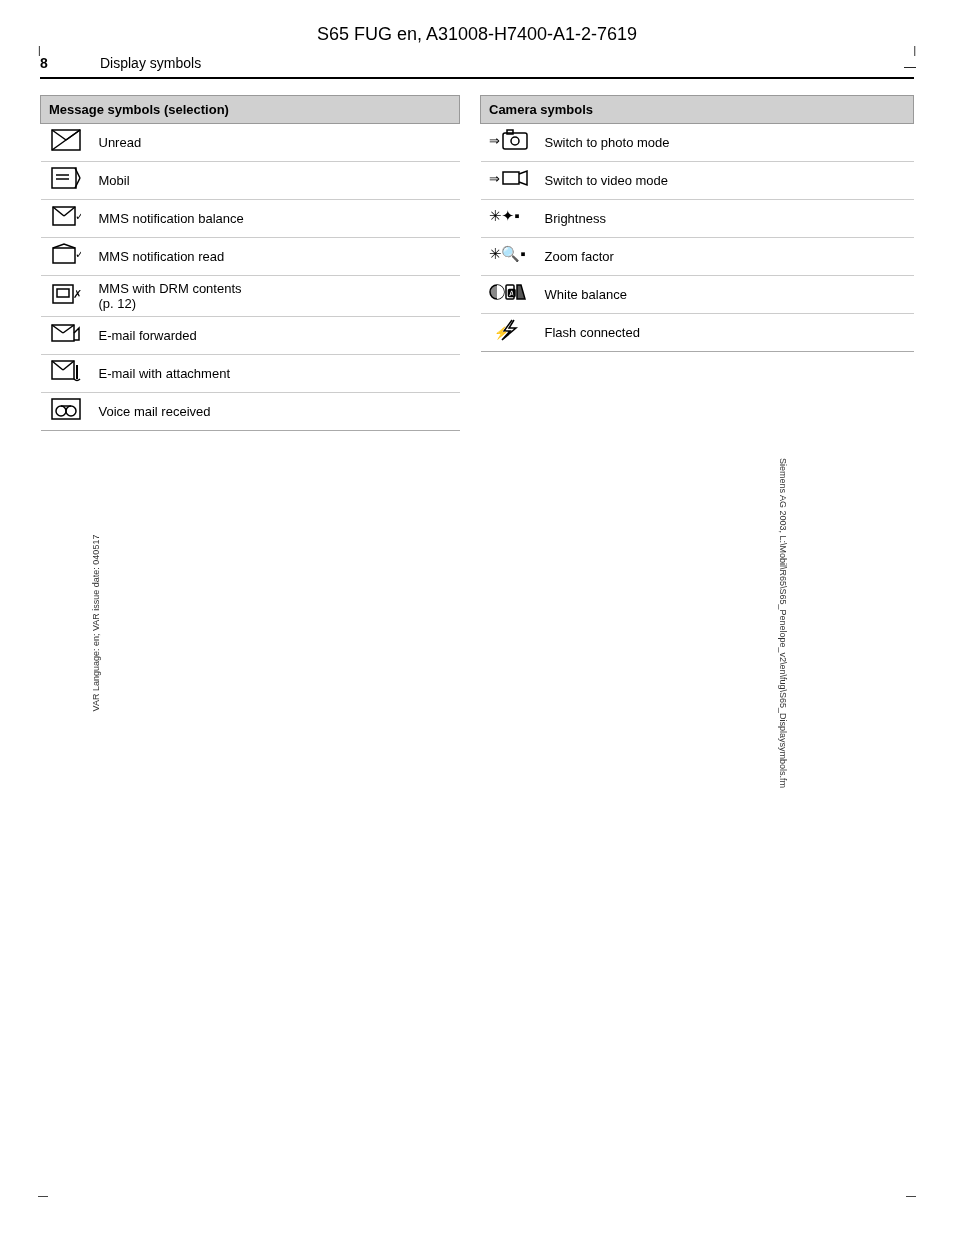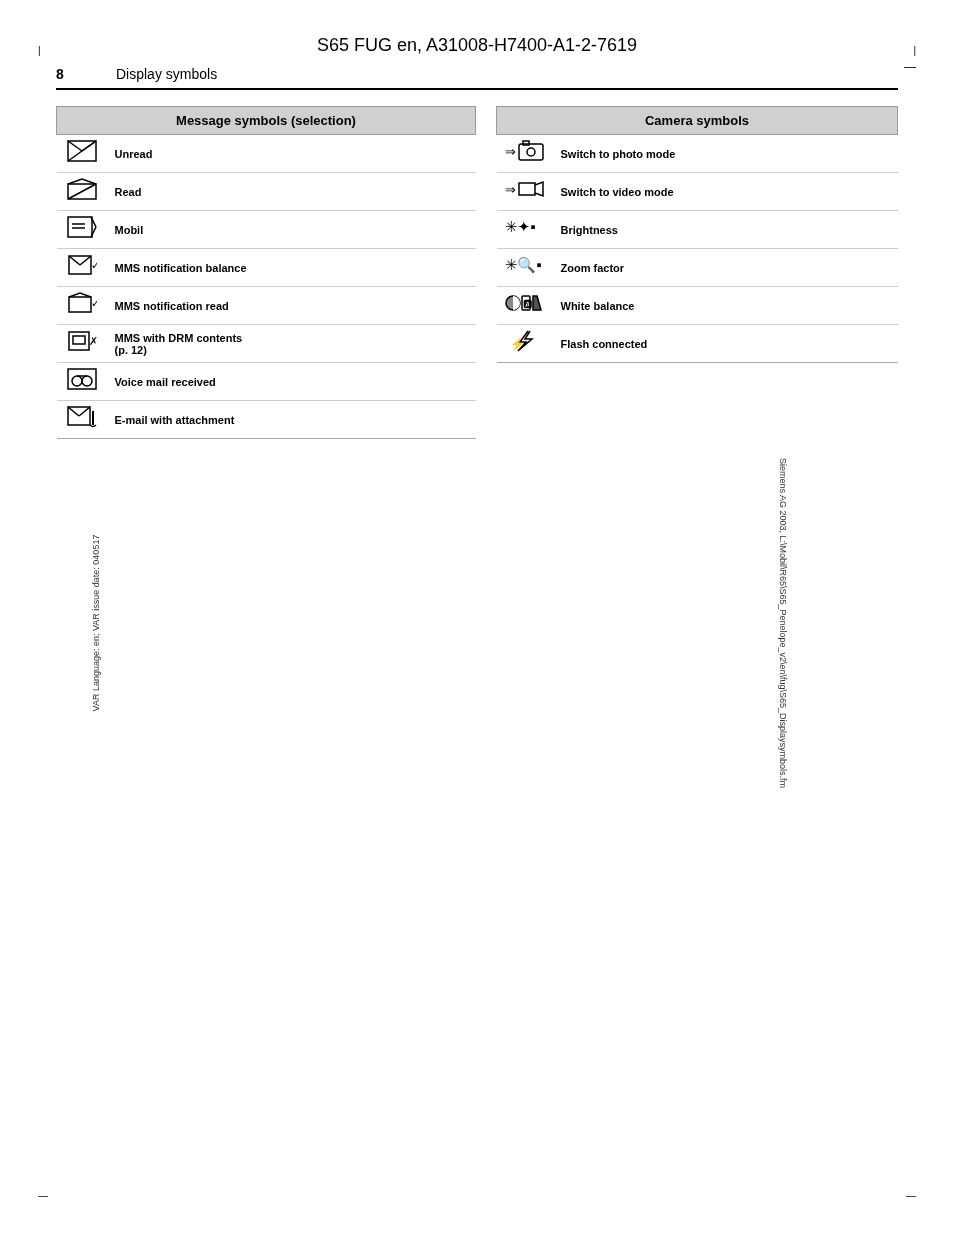--- a/index.html
+++ b/index.html
@@ -37,22 +37,22 @@
 
     
     .corner-mark {
       position: absolute;
       font-size: 10px;
       color: #000;
     }
 
     
     .main-content {
-      margin: 0 56px;
-      padding-top: 20px;
+      margin: 0 40px;
+      padding-top: 9px;
     }
 
     
     .page-header {
       text-align: center;
       font-size: 18px;
       font-weight: normal;
       padding: 15px 0 10px 0;
       border-bottom: none;
     }
@@ -94,43 +94,42 @@
     .symbol-table {
       width: 100%;
       border-collapse: collapse;
     }
 
     .symbol-table th {
       background-color: #d0d0d0;
       font-weight: bold;
       font-size: 13px;
       padding: 6px 8px;
-      text-align: center;
+      text-align: left;
       border: 1px solid #999;
     }
 
     .symbol-table td {
       padding: 5px 8px;
       border-bottom: 1px solid #ccc;
       vertical-align: middle;
     }
 
     .symbol-table tr:last-child td {
       border-bottom: 1px solid #aaa;
     }
 
     .symbol-cell {
       width: 50px;
       text-align: center;
       font-size: 18px;
     }
 
     .label-cell {
-      font-size: 11px;
-      font-weight: bold;
+      font-size: 13px;
     }
   </style>
 </head>
 <body>
 
 <div class="side-text-left">VAR Language: en; VAR issue date: 040517</div>
 
 <div class="side-text-right">Siemens AG 2003, L:\Mobil\R65\S65_Penelope_v2\en\fug\S65_Displaysymbols.fm</div>
 
 <div class="corner-mark" style="top:45px; left:38px;">|</div>
@@ -162,28 +161,20 @@
               <td class="symbol-cell"><svg width="30" height="22" viewBox="0 0 30 22">
                   <rect x="1" y="1" width="28" height="20" fill="none" stroke="#000" stroke-width="1.5"></rect>
                   <line x1="1" y1="1" x2="15" y2="11" stroke="#000" stroke-width="1.5"></line>
                   <line x1="29" y1="1" x2="15" y2="11" stroke="#000" stroke-width="1.5"></line>
                   <line x1="1" y1="21" x2="29" y2="1" stroke="#000" stroke-width="1.5"></line>
                 </svg></td>
               <td class="label-cell">Unread</td>
             </tr>
             <tr>
               <td class="symbol-cell"><svg width="30" height="22" viewBox="0 0 30 22">
-                  <rect x="1" y="6" width="28" height="15" fill="none" stroke="#000" stroke-width="1.5"></rect>
-                  <polyline points="1,6 15,1 29,6" fill="none" stroke="#000" stroke-width="1.5"></polyline>
-                  <line x1="1" y1="21" x2="29" y2="6" stroke="#000" stroke-width="1.5"></line>
-                </svg></td>
-              <td class="label-cell">Read</td>
-            </tr>
-            <tr>
-              <td class="symbol-cell"><svg width="30" height="22" viewBox="0 0 30 22">
                   <rect x="1" y="1" width="24" height="20" fill="none" stroke="#000" stroke-width="1.5"></rect>
                   <line x1="5" y1="8" x2="18" y2="8" stroke="#000" stroke-width="1.5"></line>
                   <line x1="5" y1="12" x2="18" y2="12" stroke="#000" stroke-width="1.5"></line>
                   <line x1="24" y1="1" x2="29" y2="11" stroke="#000" stroke-width="1.5"></line>
                   <line x1="29" y1="11" x2="24" y2="21" stroke="#000" stroke-width="1.5"></line>
                 </svg></td>
               <td class="label-cell">Mobil</td>
             </tr>
             <tr>
               <td class="symbol-cell"><svg width="30" height="22" viewBox="0 0 30 22">
@@ -205,36 +196,45 @@
             <tr>
               <td class="symbol-cell"><svg width="30" height="22" viewBox="0 0 30 22">
                   <rect x="2" y="2" width="20" height="18" fill="none" stroke="#000" stroke-width="1.5"></rect>
                   <rect x="6" y="6" width="12" height="8" fill="none" stroke="#000" stroke-width="1.5"></rect>
                   <text x="22" y="15" font-size="11" font-family="Arial">✗</text>
                 </svg></td>
               <td class="label-cell">MMS with DRM contents<br><span>(p. 12)</span></td>
             </tr>
             <tr>
               <td class="symbol-cell"><svg width="30" height="22" viewBox="0 0 30 22">
-                  <rect x="1" y="1" width="28" height="20" fill="none" stroke="#000" stroke-width="1.5"></rect>
-                  <circle cx="10" cy="13" r="5" fill="none" stroke="#000" stroke-width="1.5"></circle>
-                  <circle cx="20" cy="13" r="5" fill="none" stroke="#000" stroke-width="1.5"></circle>
-                  <line x1="10" y1="8" x2="20" y2="8" stroke="#000" stroke-width="1.5"></line>
-                </svg></td>
-              <td class="label-cell">Voice mail received</td>
+                  <rect x="1" y="3" width="22" height="16" fill="none" stroke="#000" stroke-width="1.5"></rect>
+                  <line x1="1" y1="3" x2="12" y2="11" stroke="#000" stroke-width="1.5"></line>
+                  <line x1="23" y1="3" x2="12" y2="11" stroke="#000" stroke-width="1.5"></line>
+                  <polyline points="23,11 28,6 28,18 23,18" fill="none" stroke="#000" stroke-width="1.5"></polyline>
+                </svg></td>
+              <td class="label-cell">E-mail forwarded</td>
             </tr>
             <tr>
               <td class="symbol-cell"><svg width="30" height="22" viewBox="0 0 30 22">
                   <rect x="1" y="1" width="22" height="18" fill="none" stroke="#000" stroke-width="1.5"></rect>
                   <line x1="1" y1="1" x2="12" y2="10" stroke="#000" stroke-width="1.5"></line>
                   <line x1="23" y1="1" x2="12" y2="10" stroke="#000" stroke-width="1.5"></line>
                   <line x1="26" y1="5" x2="26" y2="19" stroke="#000" stroke-width="2"></line>
                   <path d="M23,19 Q26,22 29,19" fill="none" stroke="#000" stroke-width="1.5"></path>
                 </svg></td>
               <td class="label-cell">E-mail with attachment</td>
+            </tr>
+            <tr>
+              <td class="symbol-cell"><svg width="30" height="22" viewBox="0 0 30 22">
+                  <rect x="1" y="1" width="28" height="20" fill="none" stroke="#000" stroke-width="1.5"></rect>
+                  <circle cx="10" cy="13" r="5" fill="none" stroke="#000" stroke-width="1.5"></circle>
+                  <circle cx="20" cy="13" r="5" fill="none" stroke="#000" stroke-width="1.5"></circle>
+                  <line x1="10" y1="8" x2="20" y2="8" stroke="#000" stroke-width="1.5"></line>
+                </svg></td>
+              <td class="label-cell">Voice mail received</td>
             </tr>
           </tbody>
       </table>
     </div>
 
     <div class="column-right">
       <table class="symbol-table">
         <thead>
           <tr>
             <th colspan="2">Camera symbols</th>

